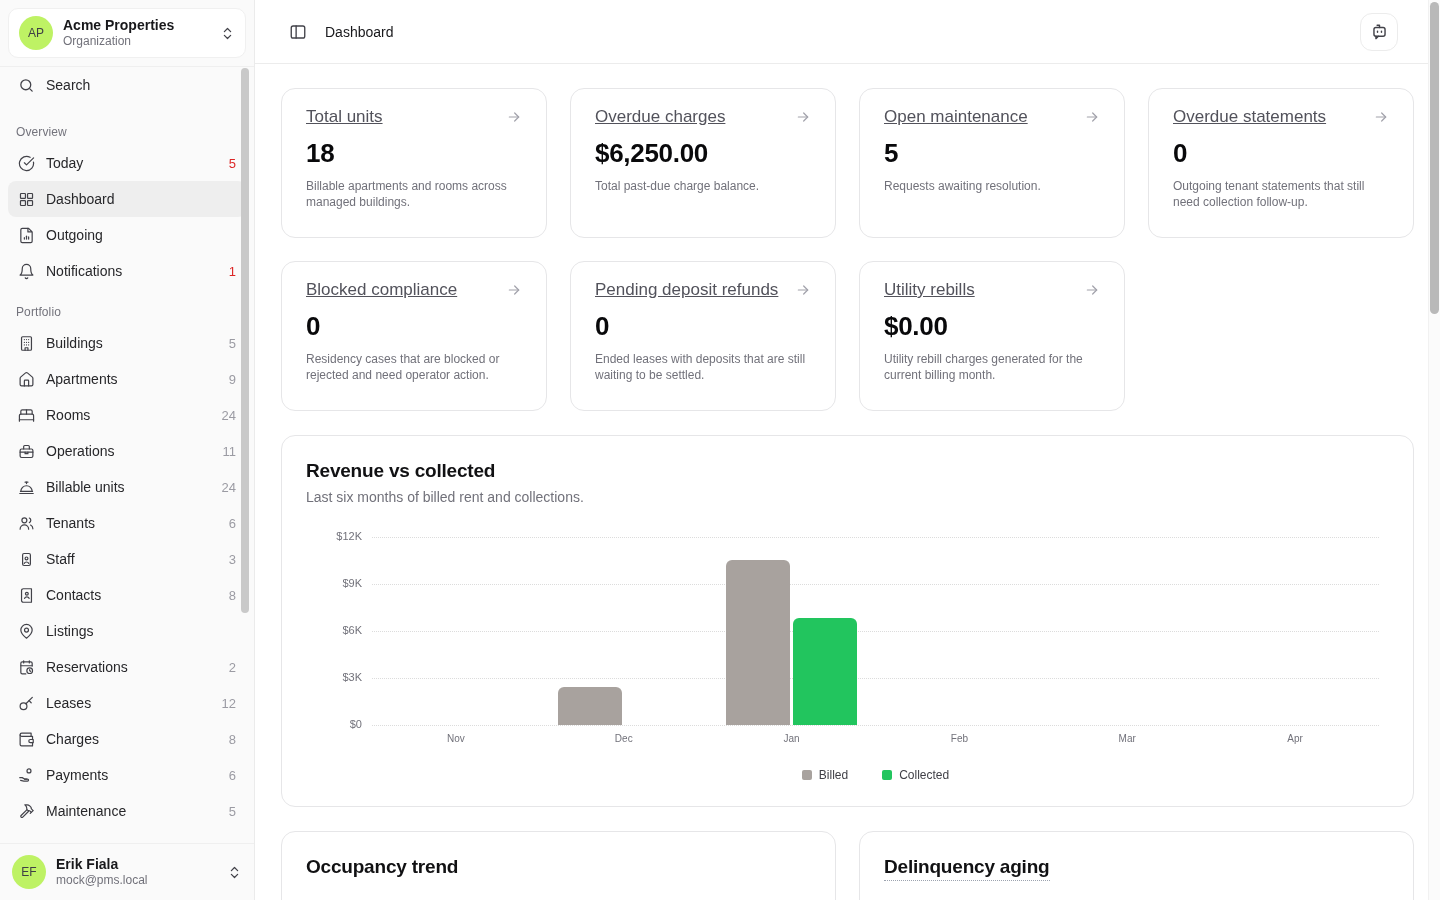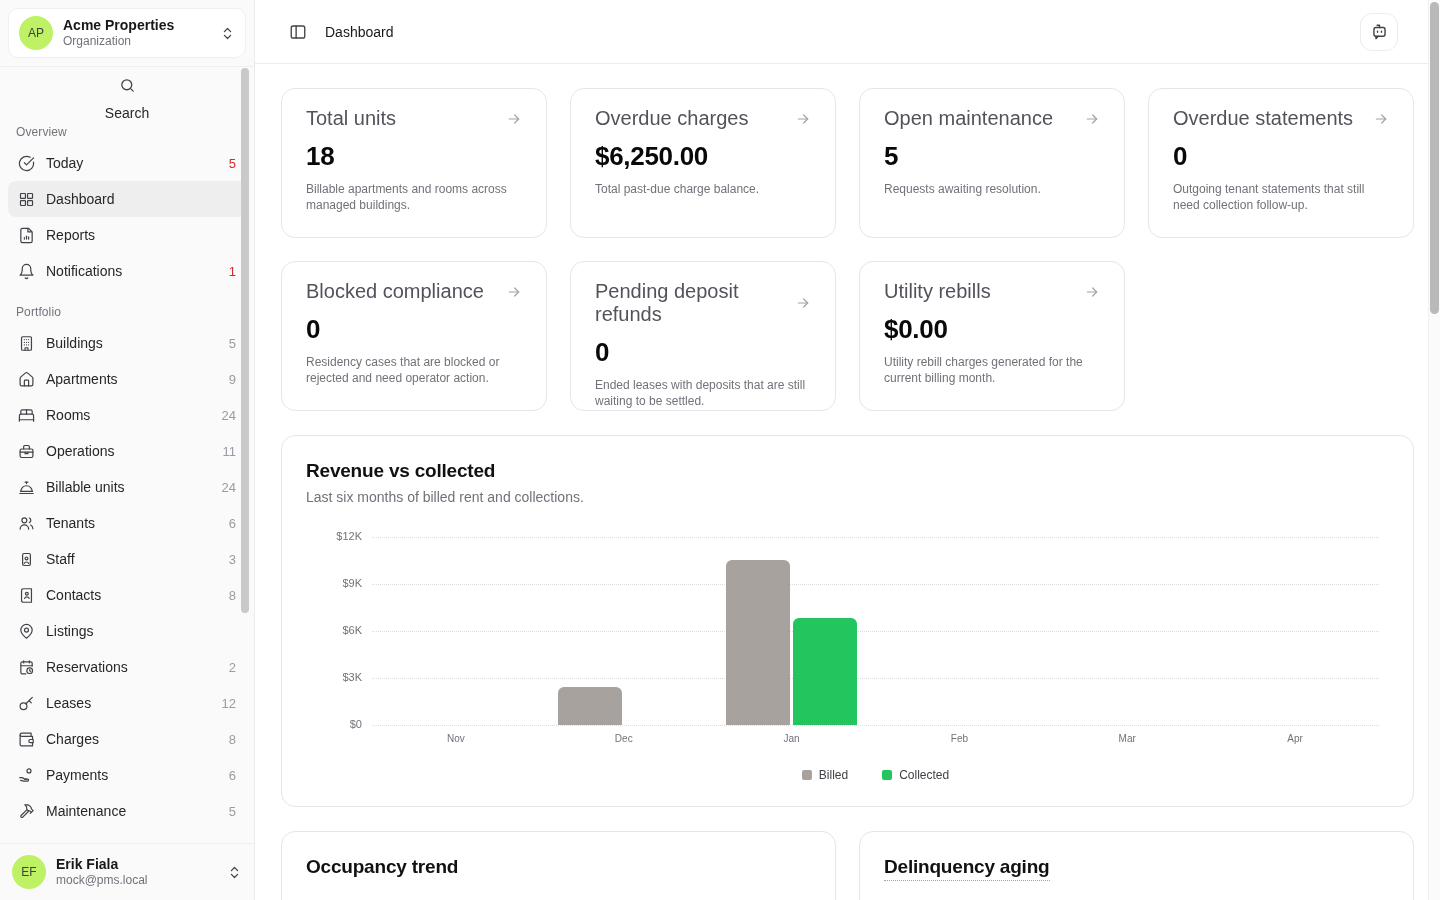--- a/index.html
+++ b/index.html
@@ -25,21 +25,21 @@
     display:flex; align-items:center; justify-content:center;
     font-size:12px; color:#3f3f46; flex-shrink:0;
   }
   .org-text { flex:1; min-width:0; }
   .org-name { font-size:14px; font-weight:700; color:#18181b; line-height:1.25; }
   .org-sub  { font-size:12px; color:#71717a; line-height:1.25; }
   .sidebar-divider { border-top:1px solid #efefef; }
   .sidebar-scroll { flex:1; overflow:hidden; padding-bottom:4px; }
   .search-item {
     margin:10px 8px 0 8px; height:32px; padding:0 10px; border-radius:8px;
-    display:flex; align-items:center; gap:11px; color:#27272a; cursor:pointer;flex-direction:column;
+    display:flex; align-items:flex-start; gap:11px; color:#27272a; cursor:pointer;
   }
   .section-heading {
     margin:16px 16px 6px 16px; font-size:12px; color:#73737c; letter-spacing:.1px;
   }
   .nav-item {
     margin:0 8px; height:36px; padding:0 10px; border-radius:8px;
     display:flex; align-items:center; gap:11px; color:#27272a; cursor:pointer;
   }
   .nav-item.active { background:#eeeeee; }
   .nav-item .label { flex:1; font-size:14px; }
@@ -74,21 +74,21 @@
     margin-right:18px;
   }
 
   .content { flex:1; overflow:hidden; padding:24px 26px; }
   .kpi-grid { display:grid; grid-template-columns:repeat(4,1fr); gap:23px; margin-bottom:24px; }
   .card {
     background:#fff; border:1px solid #e6e6e8; border-radius:14px;
   }
   .kpi-card { padding:18px 24px 20px 24px; height:150px; cursor:pointer; }
   .kpi-head { display:flex; align-items:center; justify-content:space-between; }
-  .kpi-title { font-size:20px; color:#52525b; }
+  .kpi-title { font-size:17px; color:#52525b;text-decoration:underline; }
   .kpi-arrow { color:#a1a1aa; }
   .kpi-value { margin-top:11px; font-size:26px; font-weight:700; color:#09090b; letter-spacing:-.3px; }
   .kpi-desc  { margin-top:9px; font-size:12px; color:#71717a; line-height:1.35; }
 
   .chart-card { padding:24px; }
   .chart-title { font-size:19px; font-weight:700; color:#111113; letter-spacing:-.2px; }
   .chart-sub   { margin-top:7px; font-size:14px; color:#71717a; }
 
   .plot-wrap { margin:32px 10px 0 66px; }
   .plot { position:relative; height:188px; }
@@ -176,21 +176,21 @@
         <div class="nav-item">
           <span class="icon">
             <svg width="17" height="17" viewBox="0 0 24 24" fill="none" stroke="currentColor" stroke-width="1.7" stroke-linecap="round" stroke-linejoin="round">
               <path d="M15 2H6a2 2 0 0 0-2 2v16a2 2 0 0 0 2 2h12a2 2 0 0 0 2-2V7z"></path>
               <path d="M14 2v5h5"></path>
               <path d="M9 17v-2"></path>
               <path d="M12 17v-4"></path>
               <path d="M15 17v-3"></path>
             </svg>
           </span>
-          <span class="label">Reports</span>
+          <span class="label">Outgoing</span>
         </div>
         <div class="nav-item">
           <span class="icon">
             <svg width="17" height="17" viewBox="0 0 24 24" fill="none" stroke="currentColor" stroke-width="1.7" stroke-linecap="round" stroke-linejoin="round">
               <path d="M10.3 21a1.94 1.94 0 0 0 3.4 0"></path>
               <path d="M18 8A6 6 0 0 0 6 8c0 7-3 9-3 9h18s-3-2-3-9"></path>
             </svg>
           </span>
           <span class="label">Notifications</span>
           <span class="badge badge-red">1</span>

